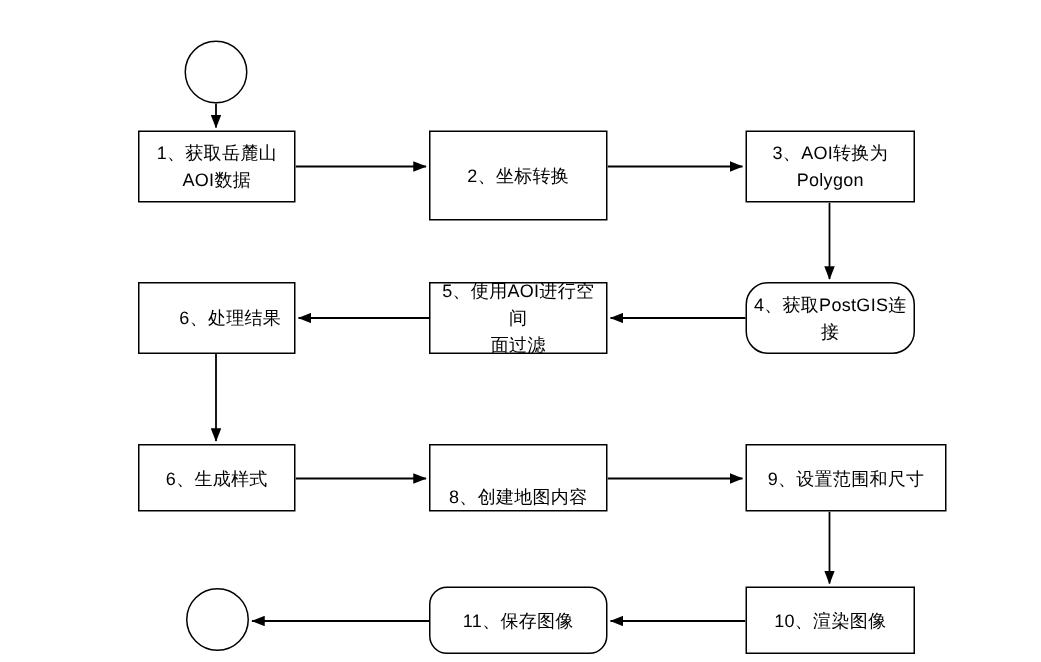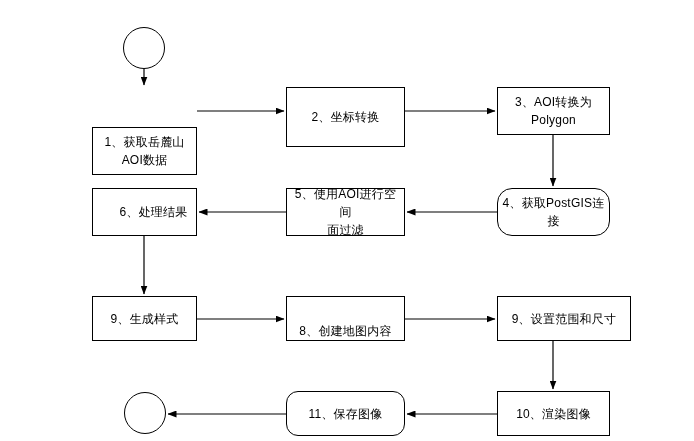--- a/index.html
+++ b/index.html
@@ -71,29 +71,29 @@
         <polyline points="405,319 495,319" marker-end="url(#arrowhead)" fill="none"></polyline>
         <polyline points="553,341 553,389" marker-end="url(#arrowhead)" fill="none"></polyline>
         <polyline points="497,414 407,414" marker-end="url(#arrowhead)" fill="none"></polyline>
         <polyline points="286,414 168,414" marker-end="url(#arrowhead)" fill="none"></polyline>
       </g>
   </svg>
 
   <div id="nodes-layer">
       <div class="terminator" style="left: 123px; top: 27px; width: 42px; height: 42px;"></div>
       <div class="terminator" style="left: 124px; top: 392px; width: 42px; height: 42px;"></div>
-      <div class="node" style="left: 92px; top: 87px; width: 105px; height: 48px; margin-top: 40px;"><span>1、获取岳麓山
+      <div class="node" style="left: 92px; top: 87px; width: 105px; height: 48px;"><span>1、获取岳麓山
 AOI数据</span></div>
       <div class="node" style="left: 286px; top: 87px; width: 119px; height: 60px;"><span>2、坐标转换</span></div>
       <div class="node" style="left: 497px; top: 87px; width: 113px; height: 48px;"><span>3、AOI转换为
 Polygon</span></div>
       <div class="node" style="left: 497px; top: 188px; width: 113px; height: 48px; border-radius: 15px;"><span>4、获取PostGIS连接</span></div>
       <div class="node" style="left: 286px; top: 188px; width: 119px; height: 48px;"><span>5、使用AOI进行空间
 面过滤</span></div>
       <div class="node" style="left: 92px; top: 188px; width: 105px; height: 48px; padding-left: 22px;"><span>6、处理结果</span></div>
-      <div class="node" style="left: 92px; top: 296px; width: 105px; height: 45px;"><span>9、生成样式</span></div>
+      <div class="node" style="left: 92px; top: 296px; width: 105px; height: 45px;"><span>6、生成样式</span></div>
       <div class="node" style="left: 286px; top: 296px; width: 119px; height: 45px; align-items: flex-end;"><span>8、创建地图内容</span></div>
       <div class="node" style="left: 497px; top: 296px; width: 134px; height: 45px;"><span>9、设置范围和尺寸</span></div>
       <div class="node" style="left: 497px; top: 391px; width: 113px; height: 45px;"><span>10、渲染图像</span></div>
       <div class="node" style="left: 286px; top: 391px; width: 119px; height: 45px; border-radius: 12px;"><span>11、保存图像</span></div>
     </div>
 
 </div>
 
 </body></html>

